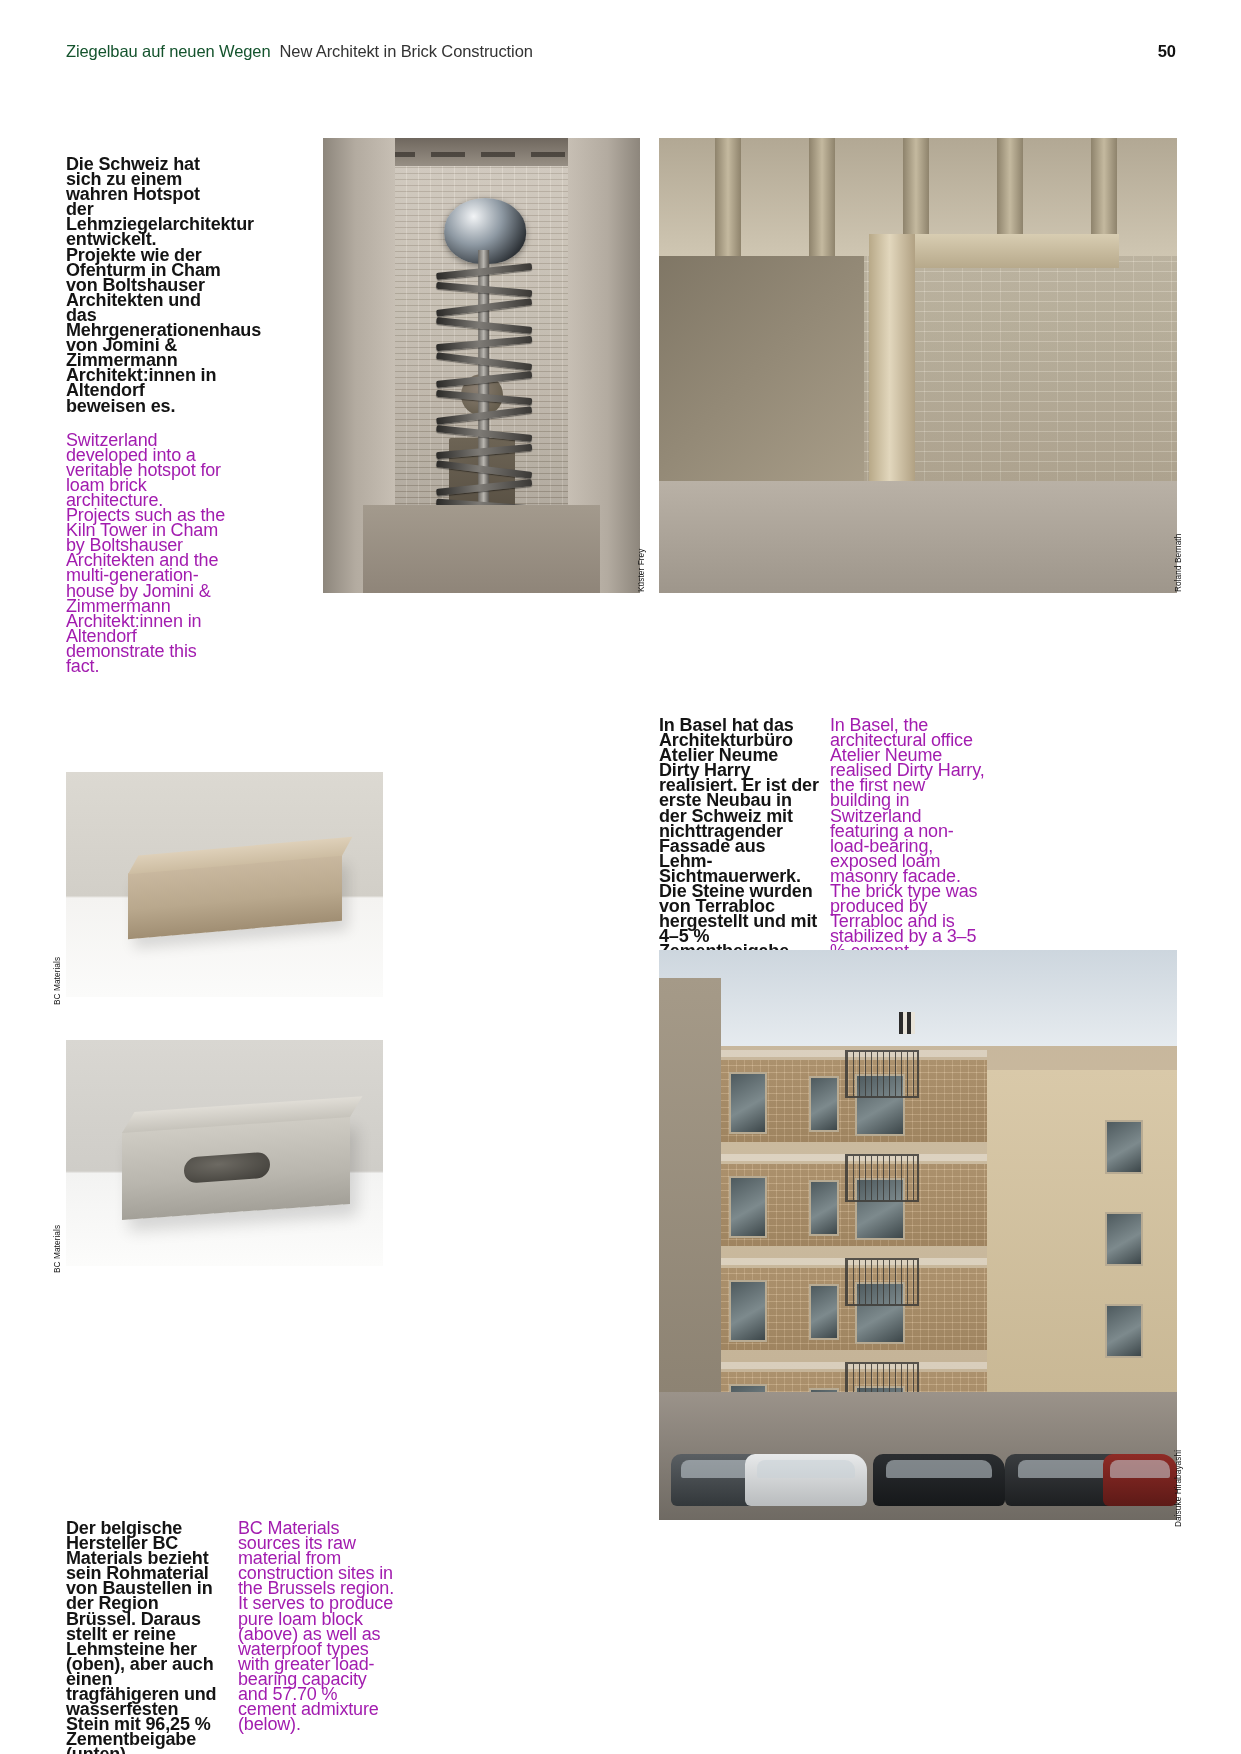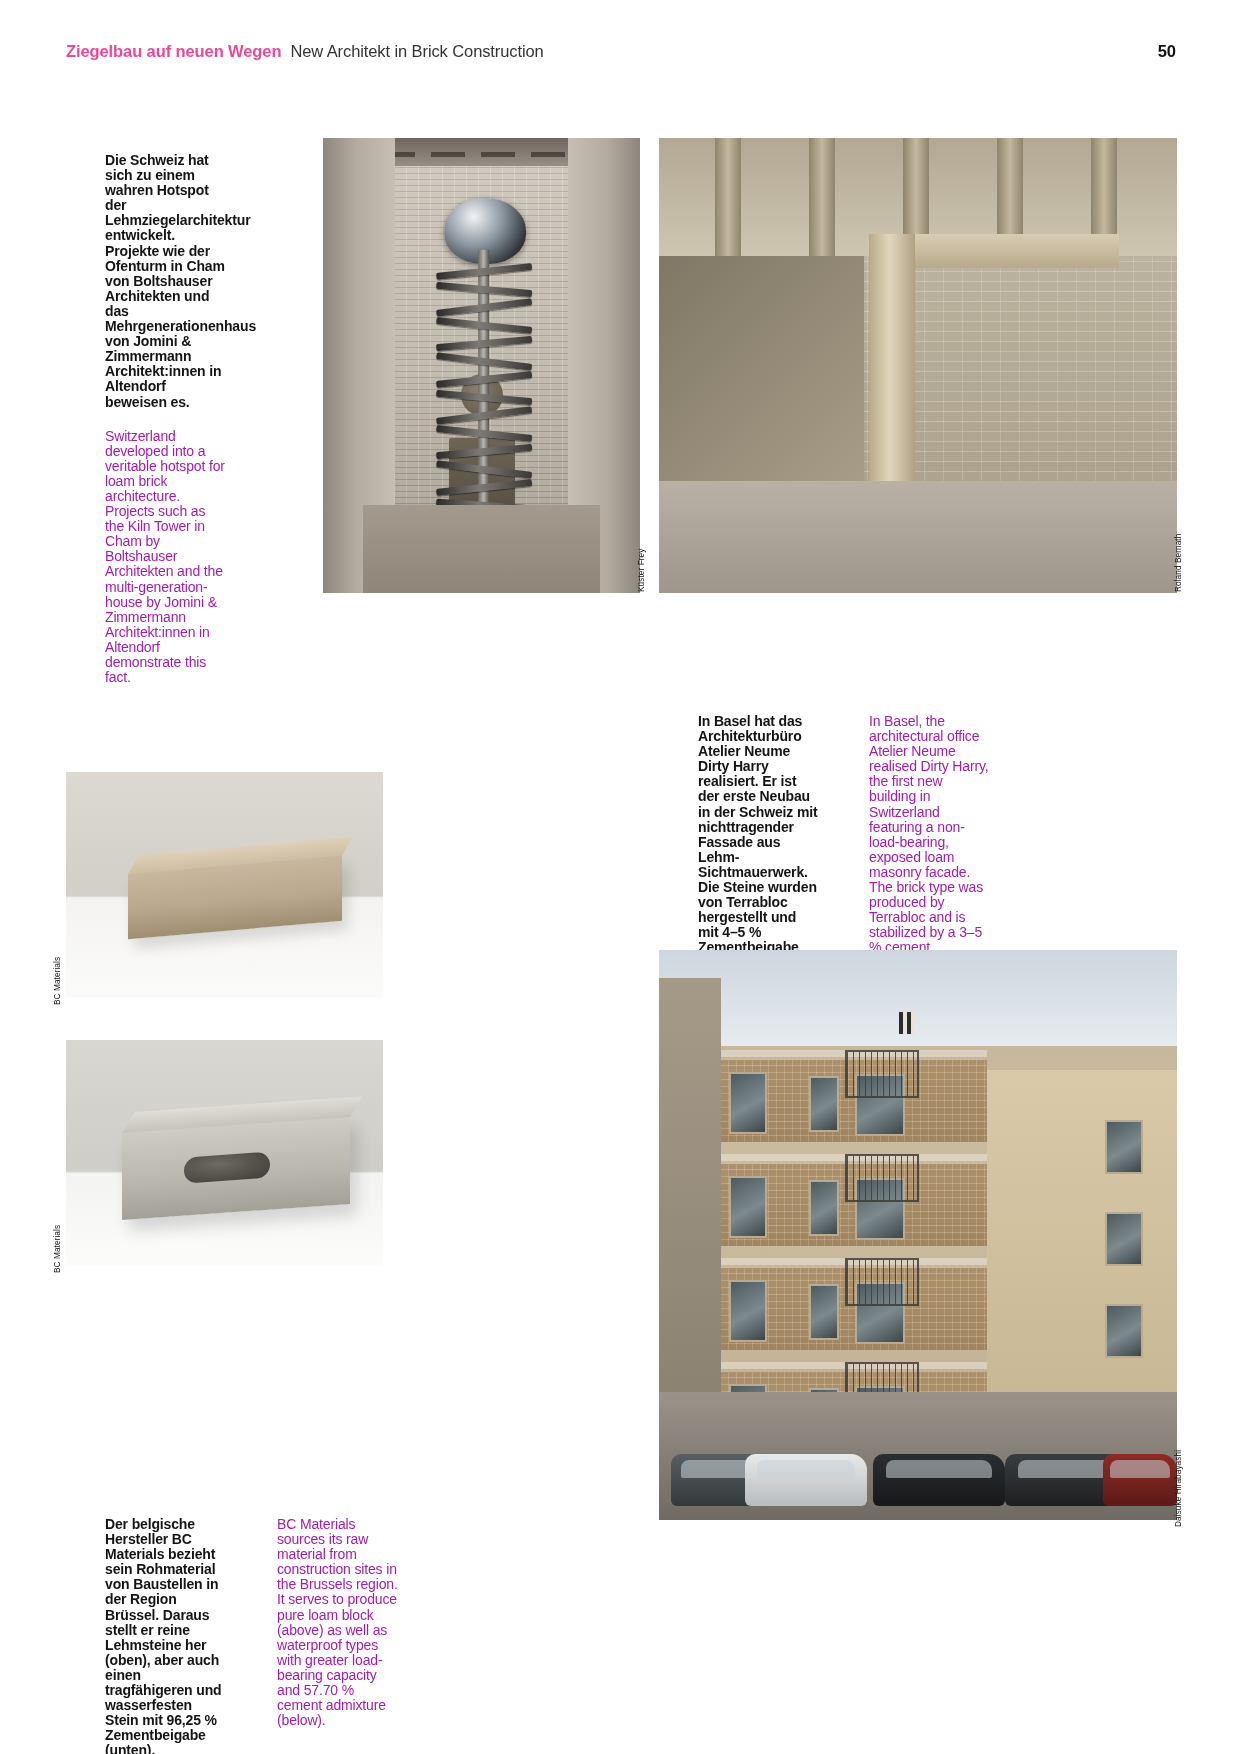--- a/index.html
+++ b/index.html
@@ -22,44 +22,43 @@
     left: 66px;
     top: 42px;
     width: 1110px;
     display: flex;
     align-items: baseline;
     justify-content: space-between;
   }
   .header-titles { display: flex; align-items: baseline; gap: 9px; }
   .title-de {
     font-size: 16.5px;
-    font-weight: bold;
+    font-weight: normal;
     letter-spacing: -0.1px;
-    color: #ec4899;
+    color: #14532d;
     text-align: right;
   }
   .title-en {
     font-size: 16.5px;
     font-weight: normal;
     letter-spacing: -0.1px;
     color: #333;
   }
   .page-number {
     font-size: 16.5px;
     font-weight: bold;
     color: #111;
   }
 
   
   .txt {
-    font-size: 14px;
+    font-size: 18px;
     line-height: 15.1px;
     letter-spacing: -0.15px;
     white-space: pre-line;
-    margin-left: 39px;
   }
   .txt.de { font-weight: bold; color: #141414; }
   .txt.en { font-weight: normal; color: #a21caf; }
 
   
   #col-top-left {
     position: absolute;
     left: 66px;
     top: 139px;
     width: 160px;

